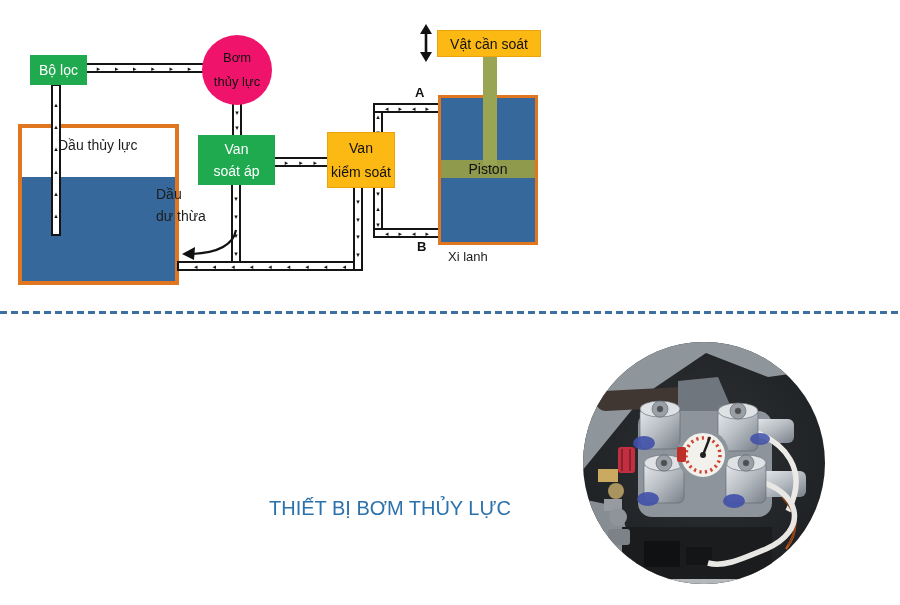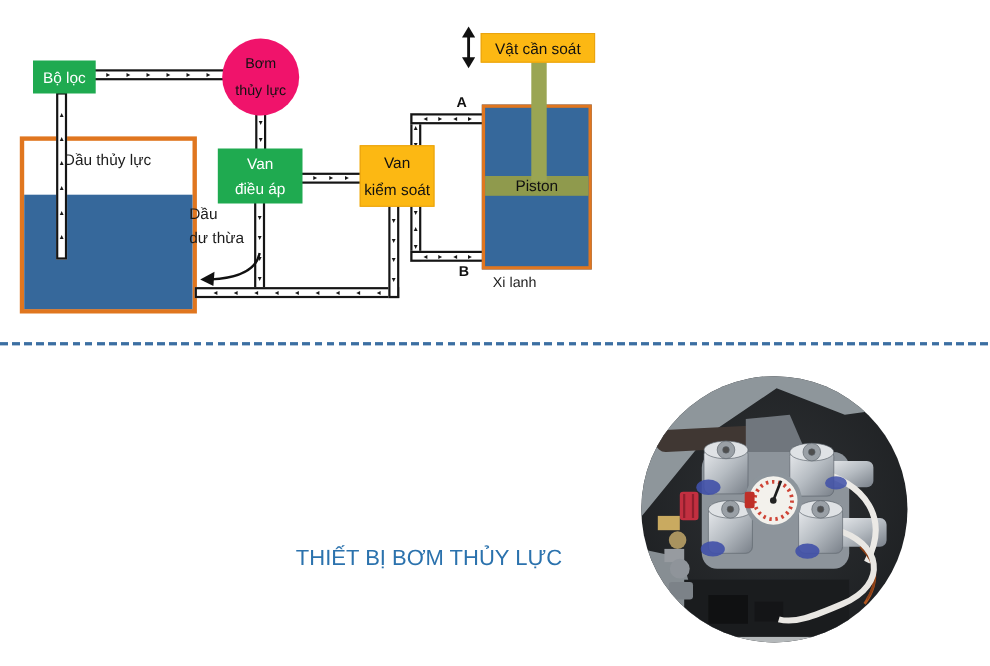--- a/index.html
+++ b/index.html
@@ -116,21 +116,21 @@
 
   <div class="abs" style="left:202px;top:35px;width:70px;height:70px;border-radius:50%;background:var(--pink);
               display:flex;flex-direction:column;align-items:center;justify-content:center;
               text-align:center;font-size:13px;line-height:24px;color:#111;">
     <span>Bơm</span>
     <span>thủy lực</span>
   </div>
 
   <div class="abs gbox" style="left:198px;top:135px;width:77px;height:50px;line-height:22px;">
     <span>Van</span>
-    <span>điều áp</span>
+    <span>soát áp</span>
   </div>
 
   <div class="abs abox" style="left:327px;top:132px;width:68px;height:56px;line-height:24px;">
     <span>Van</span>
     <span>kiểm soát</span>
   </div>
 
   <div class="abs" style="left:438px;top:95px;width:100px;height:150px;border:3px solid var(--tank-border);background:var(--liquid-blue);">
     <div class="abs" style="left:0;right:0;top:62px;height:18px;background:var(--olive);
                 display:flex;align-items:center;justify-content:center;font-size:14px;color:#111;">
@@ -149,21 +149,21 @@
     <polygon points="11,1 5,11 17,11" fill="#111"></polygon>
     <polygon points="11,39 5,29 17,29" fill="#111"></polygon>
   </svg>
 
   <svg class="abs" style="left:180px;top:226px;" width="62" height="36" viewBox="0 0 62 36">
     <path d="M56,4 Q52,26 12,28" fill="none" stroke="#111" stroke-width="2.2"></path>
     <polygon points="2,28 15,21 14,34" fill="#111"></polygon>
   </svg>
 
   <div class="lbl" style="left:58px;top:137px;width:115px;">Dầu thủy lực</div>
-  <div class="lbl" style="left:172px;top:183px;width:66px;line-height:22px;">
+  <div class="lbl" style="left:156px;top:183px;width:66px;line-height:22px;">
     <span style="display:block">Dầu</span>
     <span style="display:block">dư thừa</span>
   </div>
   <div class="port" style="left:415px;top:85px;">A</div>
   <div class="port" style="left:417px;top:239px;">B</div>
   <div class="lbl" style="left:448px;top:249px;width:80px;font-size:13px;">Xi lanh</div>
 
 
   <div class="divider"></div>
 

